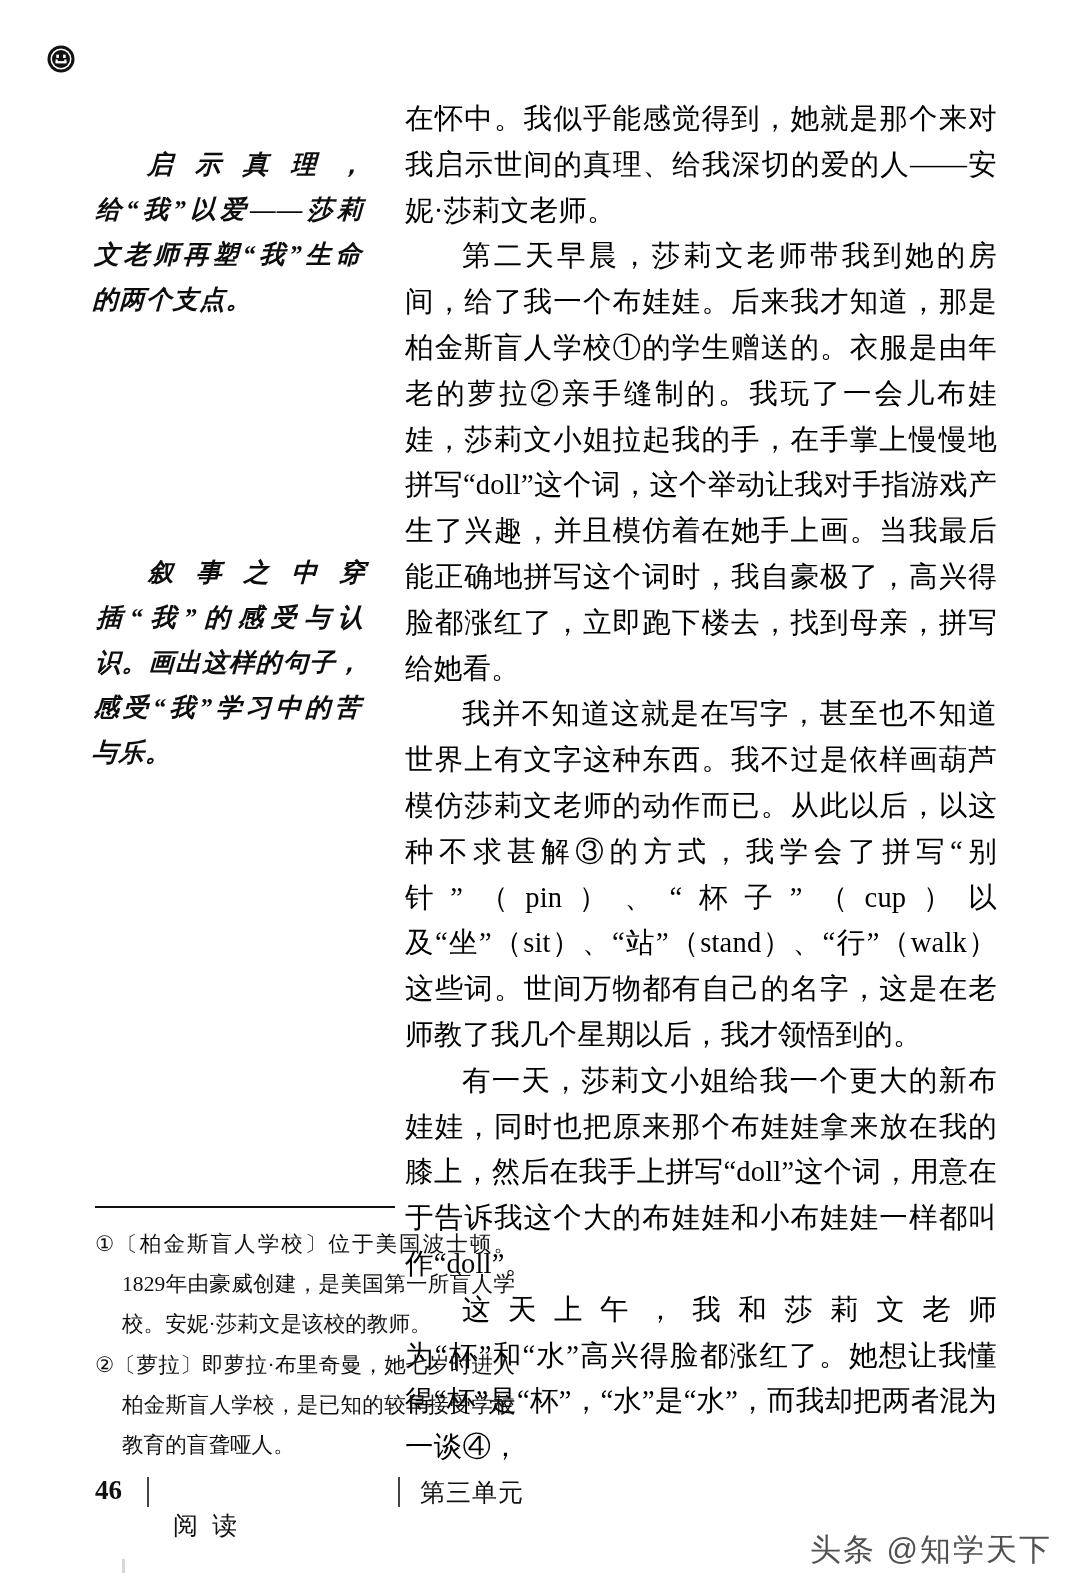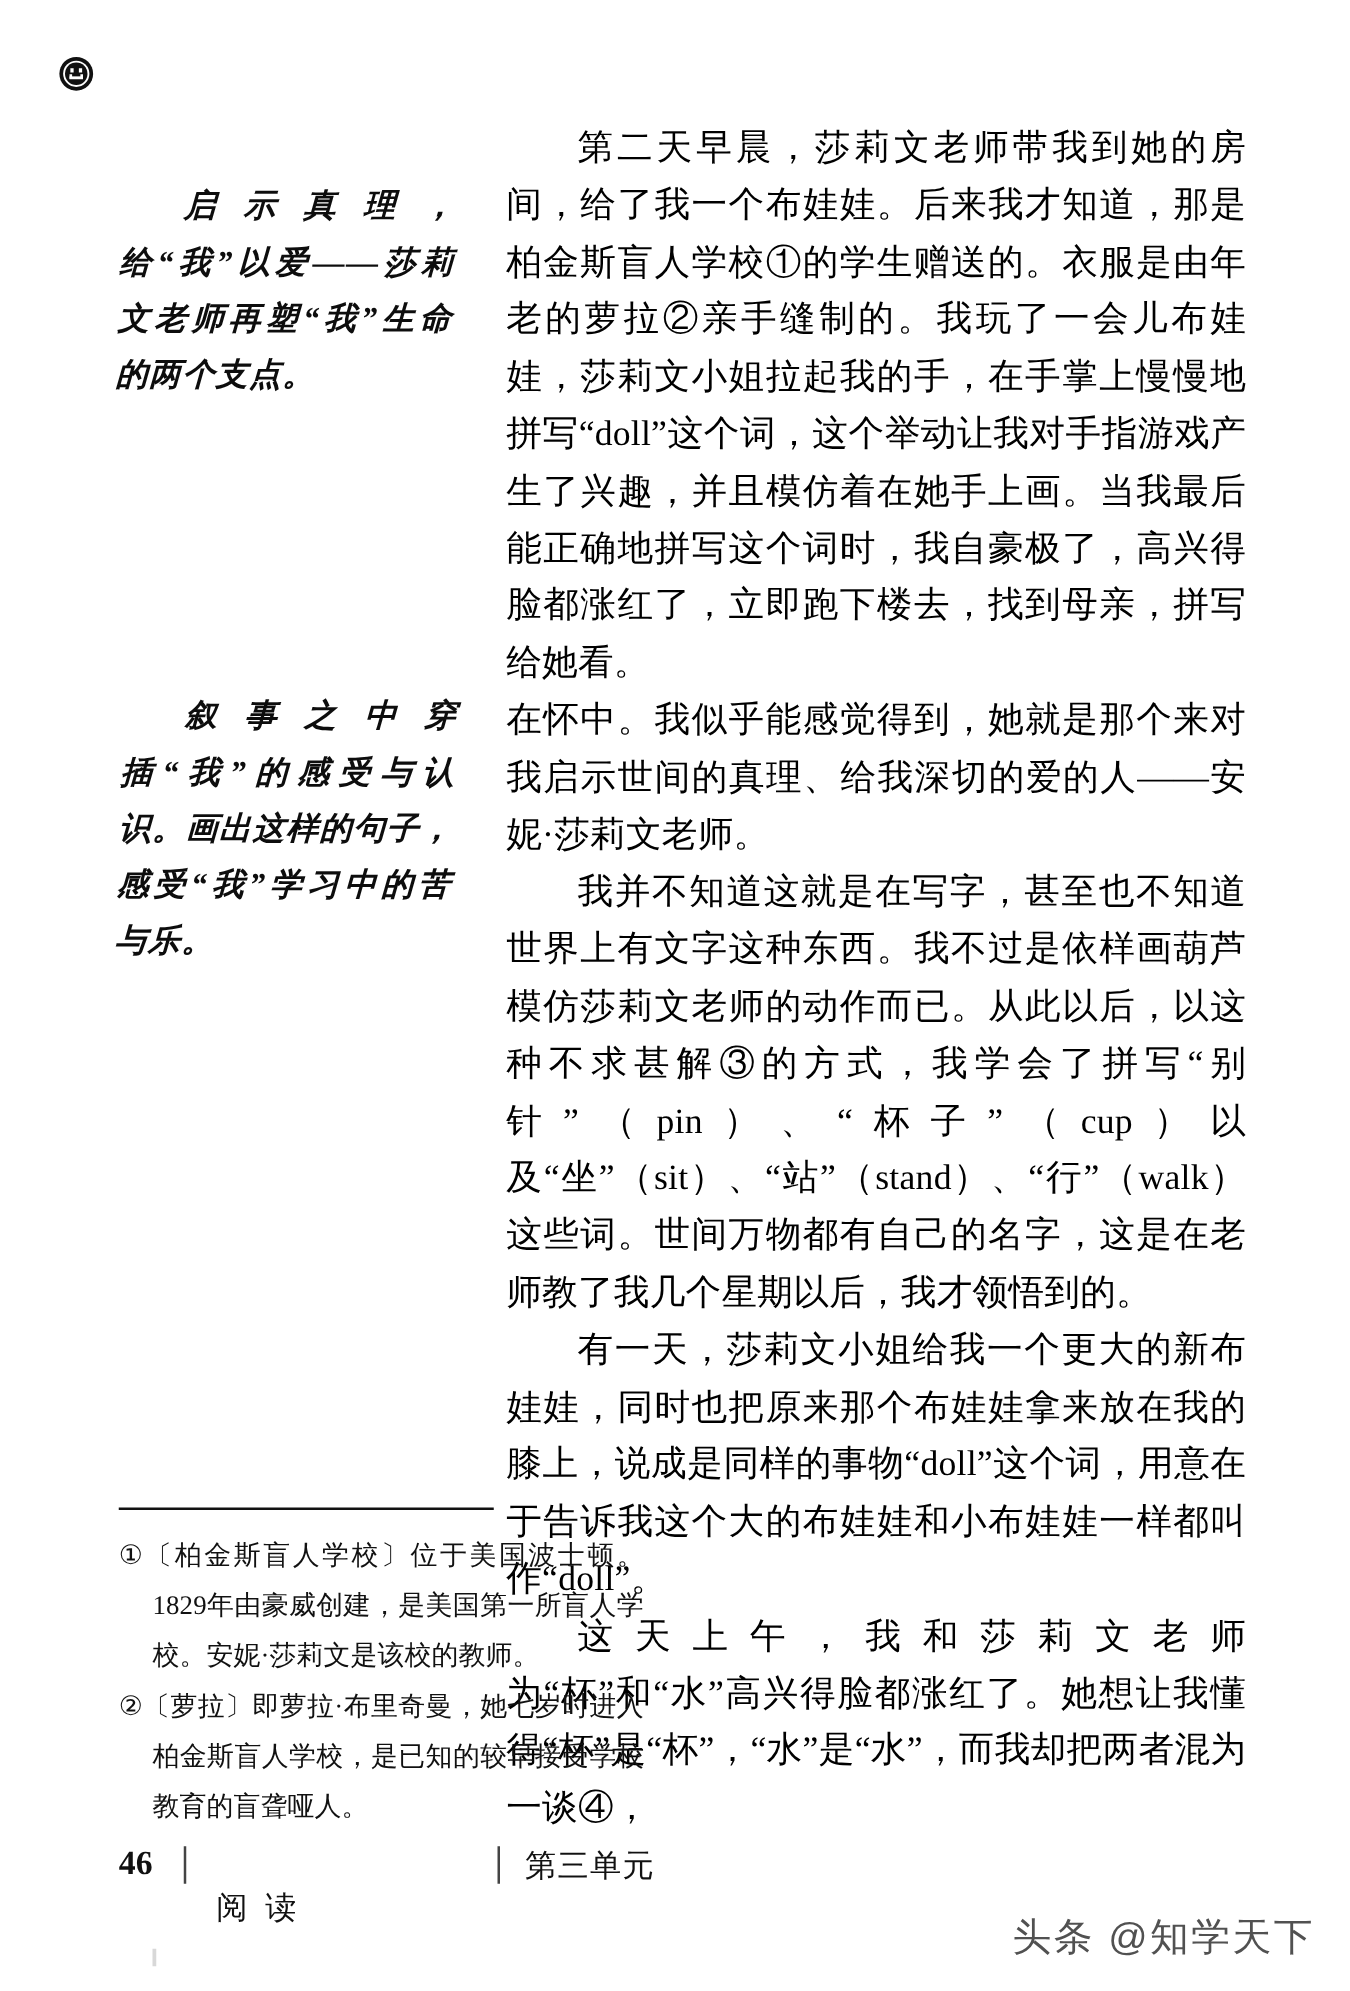--- a/index.html
+++ b/index.html
@@ -214,24 +214,24 @@
   <div class="body-region">
 
     <div class="notes-col">
       <div class="note note-1">启示真理，给“我”以爱——莎莉文老师再塑“我”生命的两个支点。</div>
       <div class="note note-2">叙事之中穿插“我”的感受与认识。画出这样的句子，感受“我”学习中的苦与乐。</div>
     </div>
 
     <div class="col-rule"></div>
 
     <div class="main-col">
+      <p class="para cont">在怀中。我似乎能感觉得到，她就是那个来对我启示世间的真理、给我深切的爱的人——安妮·莎莉文老师。</p>
       <p class="para">第二天早晨，莎莉文老师带我到她的房间，给了我一个布娃娃。后来我才知道，那是柏金斯盲人学校①的学生赠送的。衣服是由年老的萝拉②亲手缝制的。我玩了一会儿布娃娃，莎莉文小姐拉起我的手，在手掌上慢慢地拼写“doll”这个词，这个举动让我对手指游戏产生了兴趣，并且模仿着在她手上画。当我最后能正确地拼写这个词时，我自豪极了，高兴得脸都涨红了，立即跑下楼去，找到母亲，拼写给她看。</p>
-      <p class="para cont">在怀中。我似乎能感觉得到，她就是那个来对我启示世间的真理、给我深切的爱的人——安妮·莎莉文老师。</p>
       <p class="para">我并不知道这就是在写字，甚至也不知道世界上有文字这种东西。我不过是依样画葫芦模仿莎莉文老师的动作而已。从此以后，以这种不求甚解③的方式，我学会了拼写“别针”（pin）、“杯子”（cup）以及“坐”（sit）、“站”（stand）、“行”（walk）这些词。世间万物都有自己的名字，这是在老师教了我几个星期以后，我才领悟到的。</p>
-      <p class="para">有一天，莎莉文小姐给我一个更大的新布娃娃，同时也把原来那个布娃娃拿来放在我的膝上，说成是同样的事物“doll”这个词，用意在于告诉我这个大的布娃娃和小布娃娃一样都叫作“doll”。</p>
+      <p class="para">有一天，莎莉文小姐给我一个更大的新布娃娃，同时也把原来那个布娃娃拿来放在我的膝上，然后在我手上拼写“doll”这个词，用意在于告诉我这个大的布娃娃和小布娃娃一样都叫作“doll”。</p>
       <p class="para">这天上午，我和莎莉文老师为“杯”和“水”高兴得脸都涨红了。她想让我懂得“杯”是“杯”，“水”是“水”，而我却把两者混为一谈④，</p>
     </div>
 
   </div>
 
   <div class="fn-rule"></div>
 
   <div class="fn-area">
 
     <div class="fn-col left">

